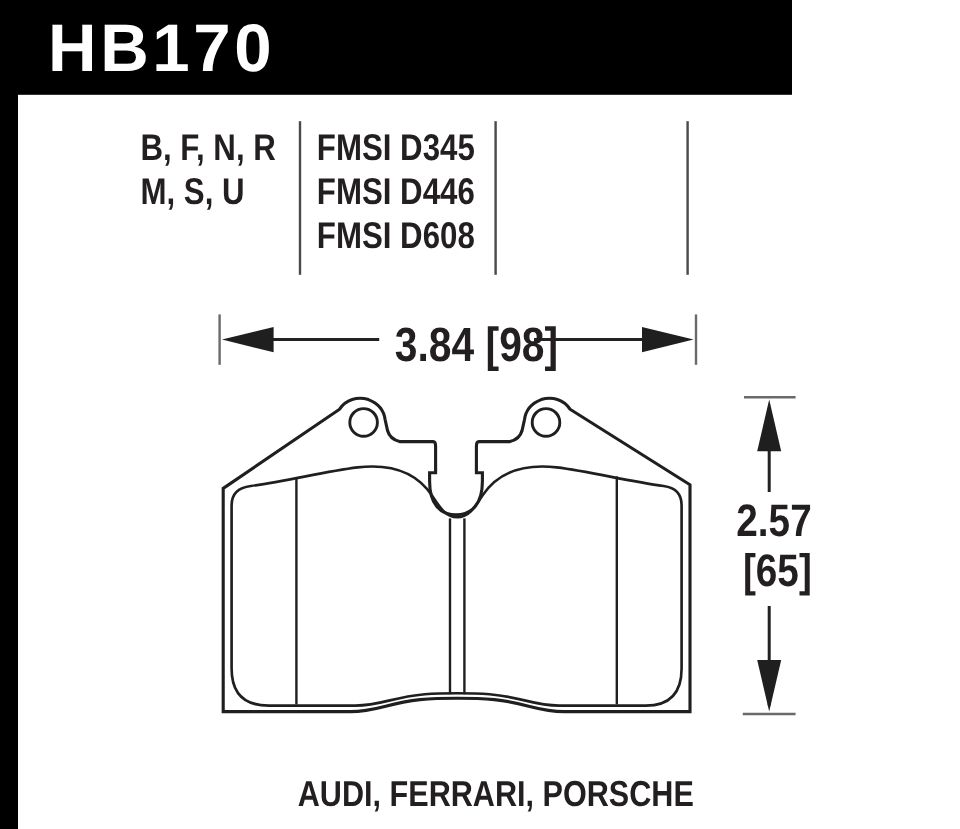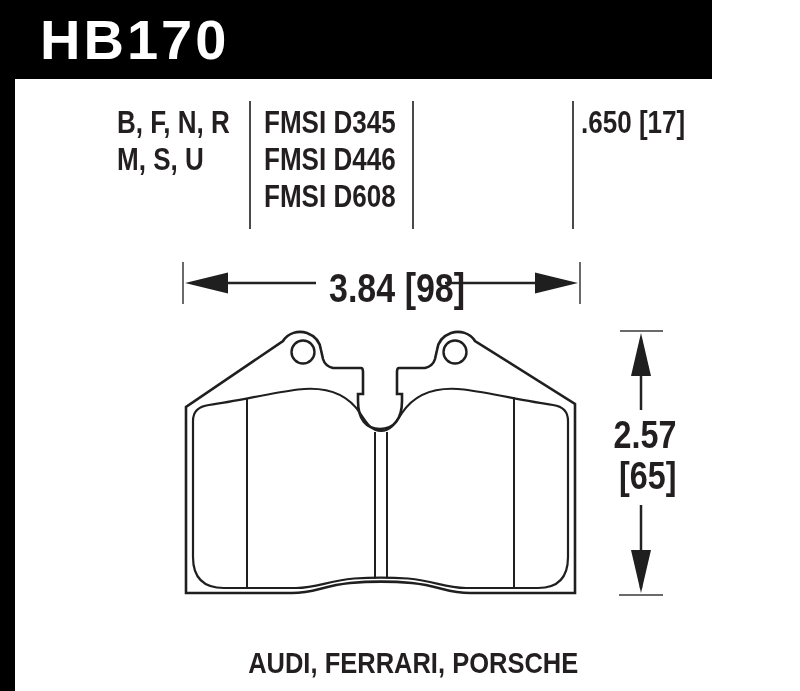--- a/index.html
+++ b/index.html
@@ -3,21 +3,21 @@
 <meta charset="utf-8">
 <style>
   html,body{margin:0;padding:0;}
   body{
     width:800px;height:691px;position:relative;overflow:hidden;
     background:#ffffff;
     font-family:"Liberation Sans", sans-serif;
   }
   .abs{position:absolute;}
   
-  .banner{left:0;top:0;width:712px;height:79px;background:#000000;
+  .banner{left:0;top:0;width:660px;height:79px;background:#000000;
           display:flex;align-items:center;}
   .part-number{color:#ffffff;font-weight:bold;font-size:56px;
                letter-spacing:3px;padding-left:40px;line-height:1;}
   .left-strip{left:0;top:0;width:15px;height:691px;background:#000000;}
   
   .lbl{position:absolute;font-weight:bold;color:#231f20;white-space:nowrap;}
   .tcol{font-size:31px;line-height:37px;}
   .cond{display:inline-block;transform:scaleX(0.84);transform-origin:0 50%;}
   .condc{display:inline-block;transform:scaleX(0.85);transform-origin:50% 50%;}
   .vline{position:absolute;width:2px;background:#4a4a4a;}
@@ -46,21 +46,20 @@
 <div class="lbl tcol" style="left:264px;top:104px;">
   <div class="row"><span class="cond">FMSI D345</span></div>
   <div class="row"><span class="cond">FMSI D446</span></div>
   <div class="row"><span class="cond">FMSI D608</span></div>
 </div>
 
 <div class="vline" style="left:412px;top:101px;height:128px;"></div>
 <div class="vline" style="left:572px;top:101px;height:128px;"></div>
 
 <div class="lbl tcol" style="left:581px;top:104px;">
-  <div class="row"><span class="cond">.650 [17]</span></div>
 </div>
 
 <svg width="800" height="691" viewBox="0 0 800 691">
 
   <g stroke="#222222" fill="none">
     <line x1="183" y1="262" x2="183" y2="304" stroke="#6a6a6a" stroke-width="2"></line>
     <line x1="580" y1="262" x2="580" y2="304" stroke="#6a6a6a" stroke-width="2"></line>
     <line x1="195" y1="283" x2="316" y2="283" stroke-width="2.5"></line>
     <line x1="445" y1="283" x2="570" y2="283" stroke-width="2.5"></line>
     <polygon points="185,283 228,272.5 228,293.5" fill="#1f1f1f" stroke="none"></polygon>

